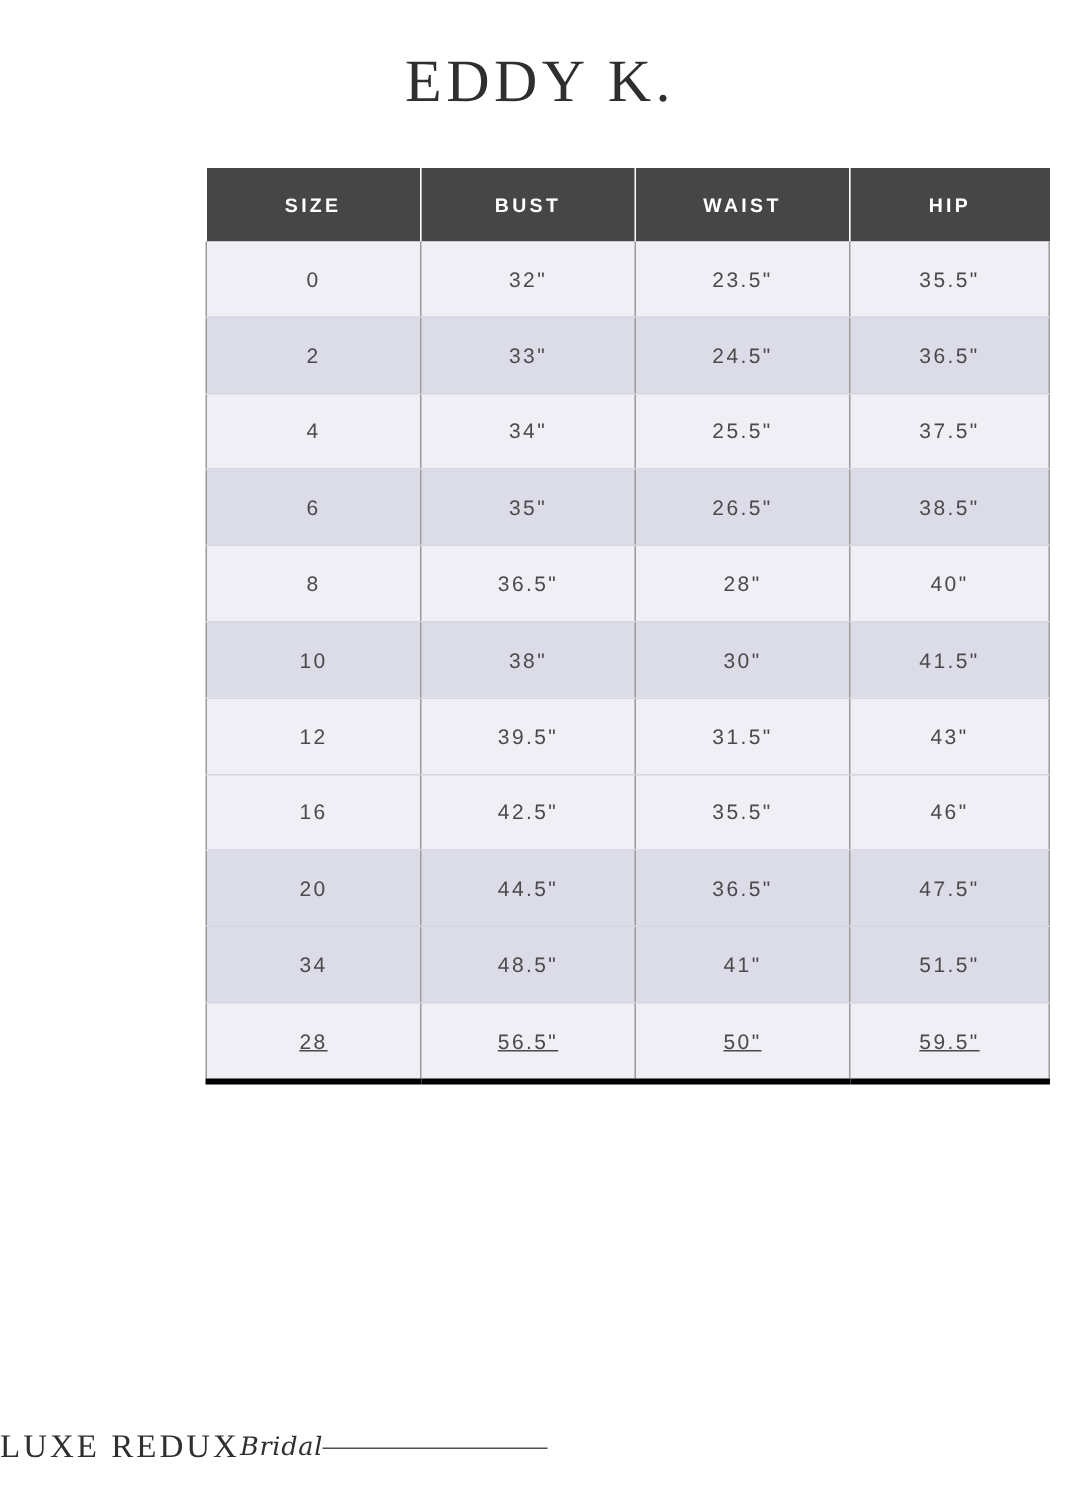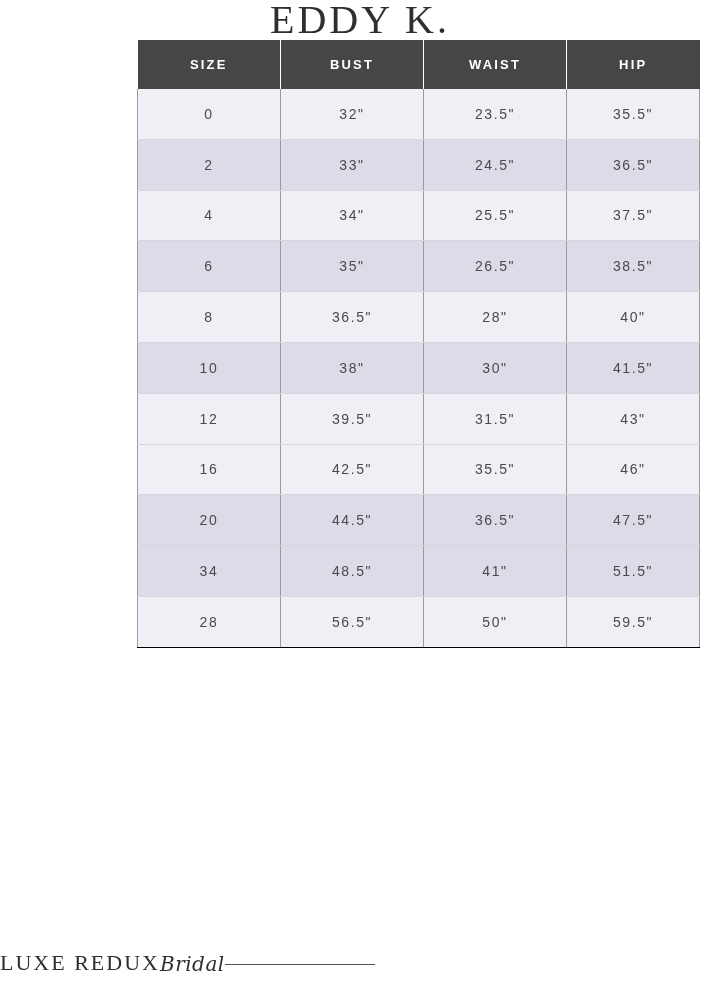--- a/index.html
+++ b/index.html
@@ -17,33 +17,35 @@
   .page {
     width: 720px;
     height: 1008px;
     position: relative;
     box-sizing: border-box;
     display: flex;
     flex-direction: column;
     align-items: center;
   }
   .brand-title {
+    margin-top: 34px;
     font-family: "Liberation Serif", serif;
     font-size: 40px;
     letter-spacing: 3px;
     color: #2f2f2f;
     font-weight: 400;
     text-align: center;
     line-height: 1;
   }
   .brand-title .gap {
     display: inline-block;
     width: 12px;
   }
   .chart-wrap {
+    margin-top: 38px;
     width: 446px;
   }
   table.size-chart {
     border-collapse: collapse;
     width: 100%;
     table-layout: fixed;
   }
   table.size-chart th {
     background: #464646;
     color: #ffffff;
@@ -68,21 +70,22 @@
     border-bottom: 1px solid #d6d6de;
     font-family: "Liberation Sans", sans-serif;
   }
   table.size-chart td:last-child {
     border-right: 1px solid #9a9a9a;
   }
   table.size-chart td:first-child {
     border-left: 1px solid #9a9a9a;
   }
   table.size-chart tbody tr:last-child td {
-    border-bottom: 1px solid #000000;
+    border-bottom: 4px solid #000000;
+    text-decoration: underline;
   }
   table.size-chart tbody tr.odd td {
     background: #efeff5;
   }
   table.size-chart tbody tr.even td {
     background: #dcdce8;
   }
   col.c-size { width: 143px; }
   col.c-bust { width: 143px; }
   col.c-waist { width: 143px; }
@@ -101,21 +104,21 @@
     font-family: "Liberation Serif", serif;
     font-size: 22px;
     letter-spacing: 2px;
     color: #2f2f2f;
     font-weight: 400;
     line-height: 1.1;
   }
   .footer-script {
     font-family: "DejaVu Serif", serif;
     font-style: italic;
-    font-size: 20px;
+    font-size: 17px;
     color: #2f2f2f;
     margin-top: 2px;
     letter-spacing: 0.5px;
   }
   .footer-rule {
     width: 150px;
     height: 1px;
     background: #2f2f2f;
     margin-top: 3px;
     opacity: 0.85;

